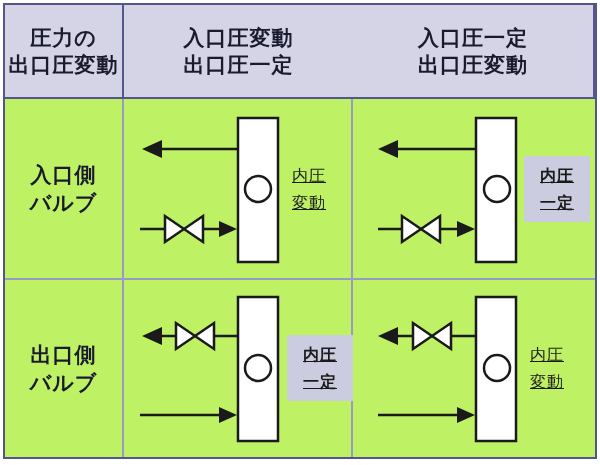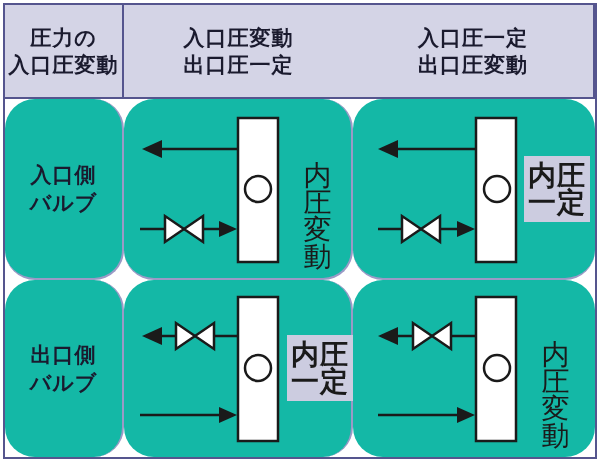--- a/index.html
+++ b/index.html
@@ -44,64 +44,64 @@
     font-weight: 600;
     text-align: center;
     white-space: pre-line;
     letter-spacing: 1px;
   }
   .hdr.mid, .body-cell.mid { border-right: 2px solid #9a9ac6; }
   .hdr.mid  { border-right-color: #55558e; }
   .hdr.first { border-right: 2px solid #55558e; }
 
   
-  .body-cell { background: #14b8a6; border-radius: 30px; }
+  .body-cell { background: #bef264; }
   .body-cell.first { border-right: 2px solid #9a9ac6; }
   .body-cell.row1 { border-bottom: 2px solid #9a9ac6; }
 
   .row-label {
     color: #1a1a2e;
     font-size: 21px;
     line-height: 28px;
     font-weight: 600;
     text-align: center;
     white-space: pre-line;
     letter-spacing: 1px;
   }
 
   .diagram-cell { display: block; }
   .diagram-cell svg { position: absolute; left: 0; top: 0; }
 
   .state-label {
     position: absolute;
     color: #1a1a1a;
-    font-size: 28px;
+    font-size: 16px;
     line-height: 27px;
-    text-align: center;
     white-space: pre-line;
     letter-spacing: 1px;
+    text-decoration: underline;
   }
   .state-label.highlight {
     background: #cccce0;
     font-weight: 700;
     display: flex;
     align-items: center;
     justify-content: center;
     width: 66px;
     height: 66px;
   }
 </style>
 </head>
 <body>
 
 <div class="page">
   <div class="pressure-table">
 
     <div class="cell hdr first">圧力の
-入口圧変動</div>
+出口圧変動</div>
     <div class="cell hdr">入口圧変動
 出口圧一定</div>
     <div class="cell hdr mid">入口圧一定
 出口圧変動</div>
 
     <div class="cell body-cell first row1">
       <div class="row-label">入口側
 バルブ</div>
     </div>
 

